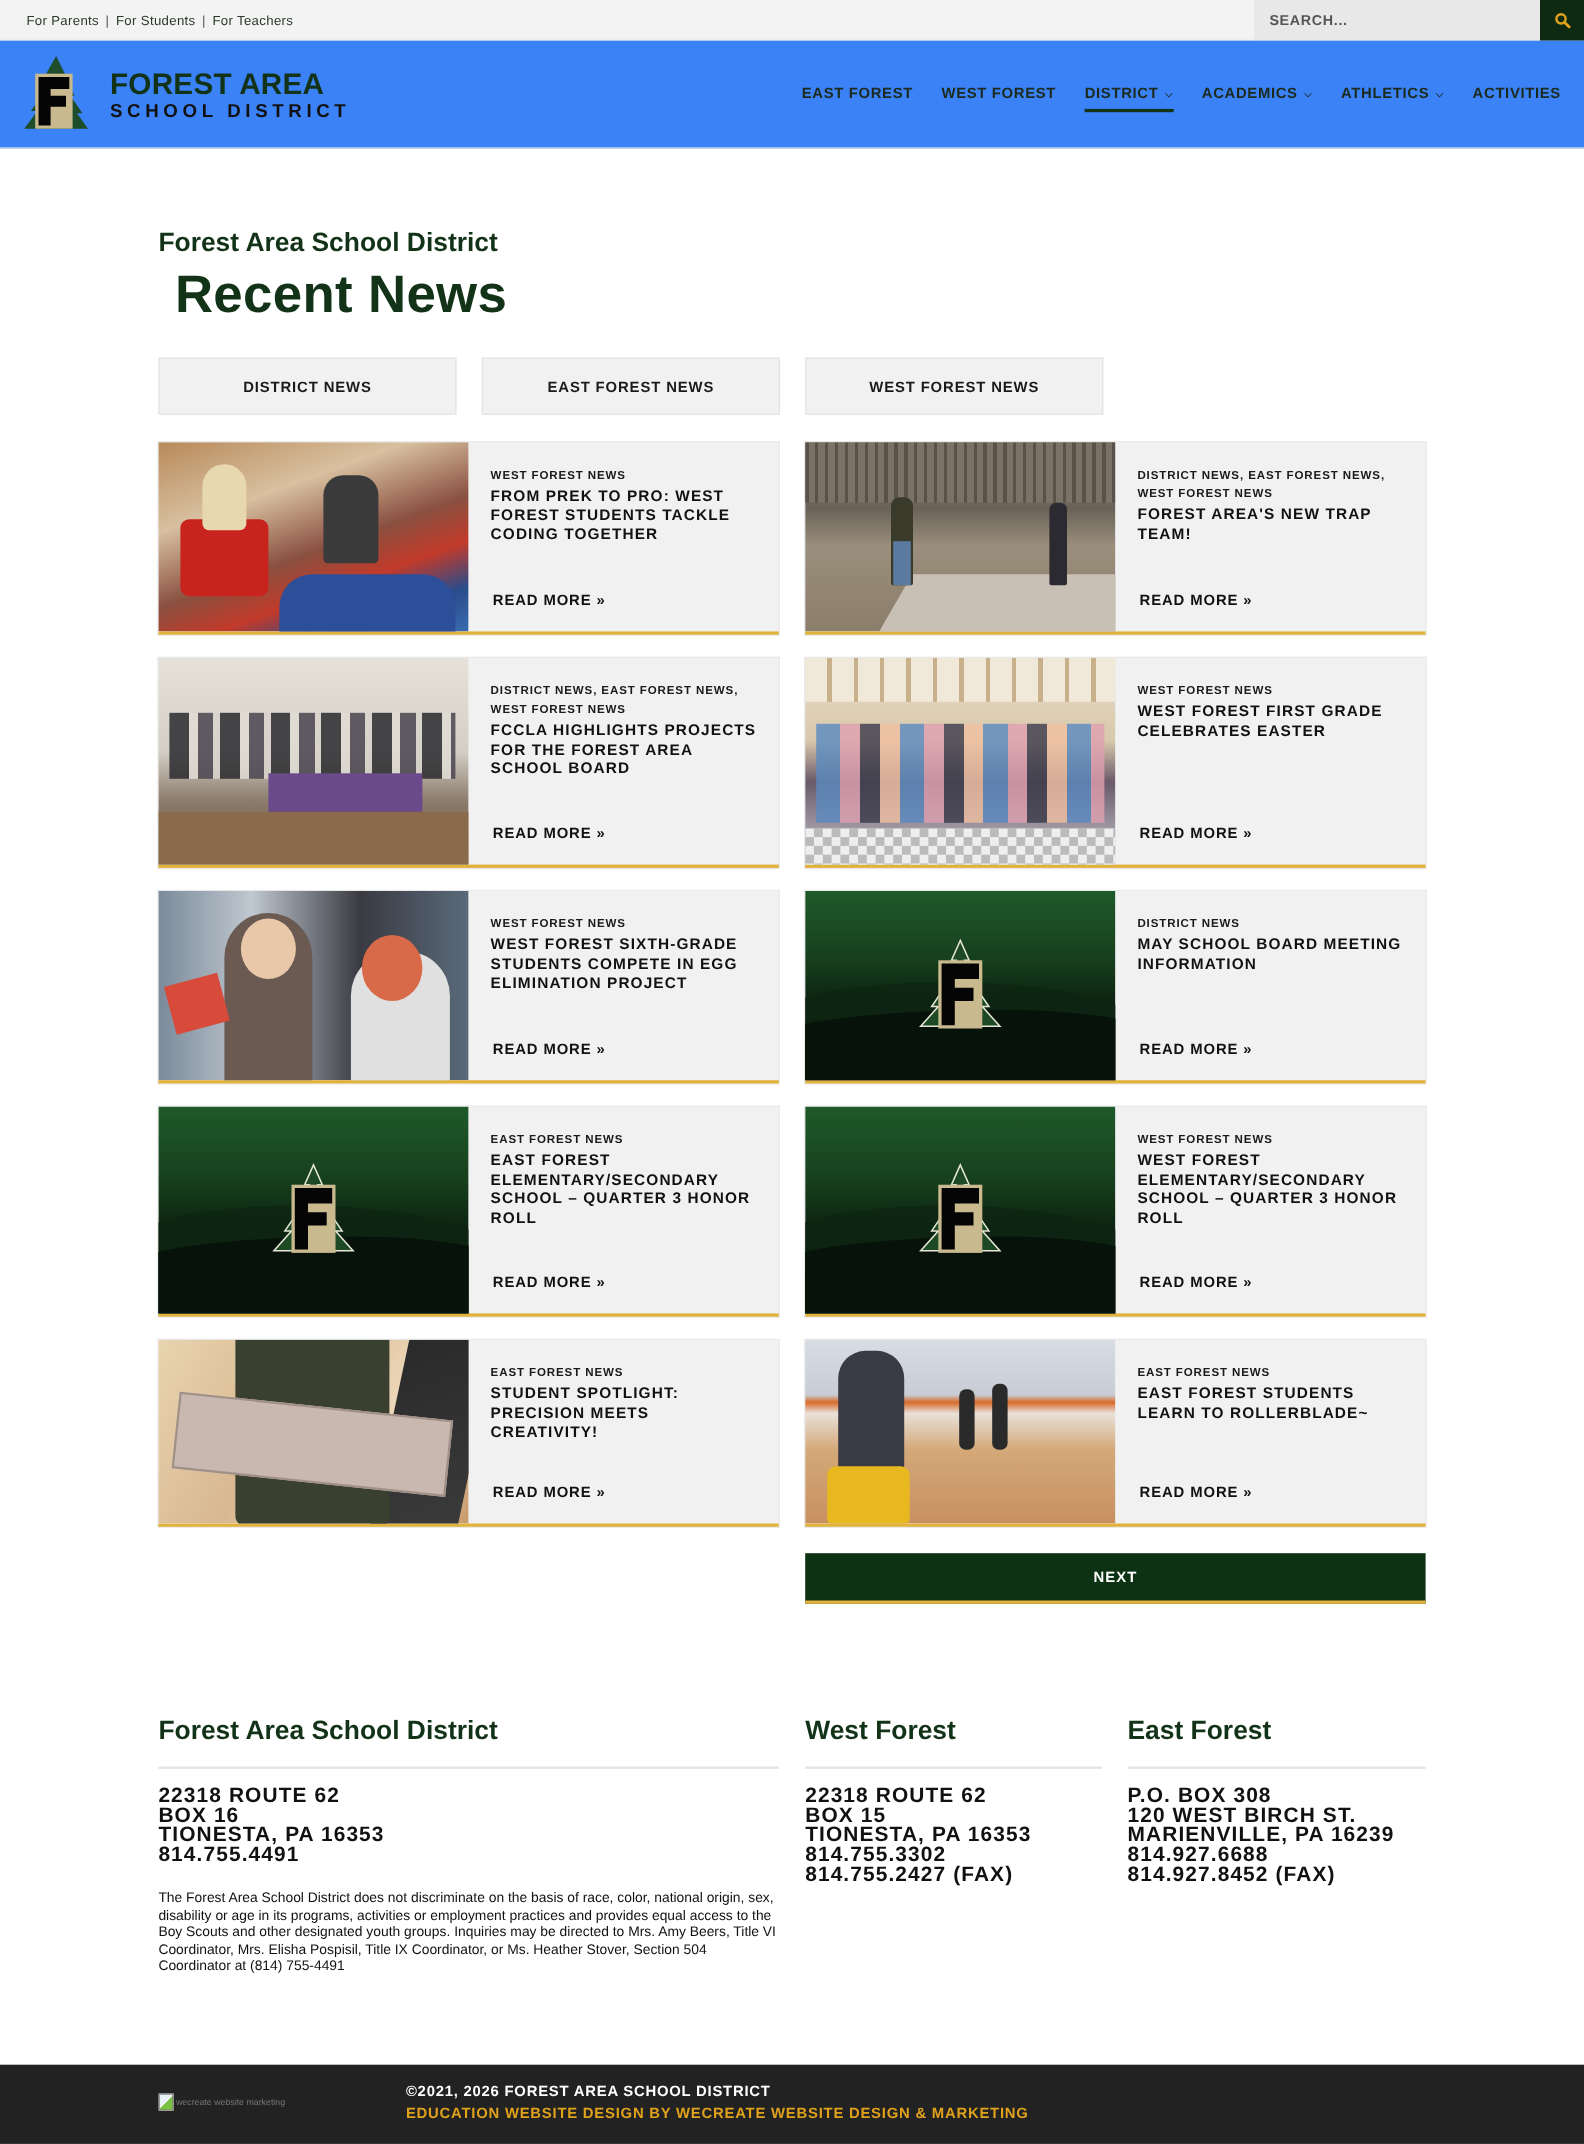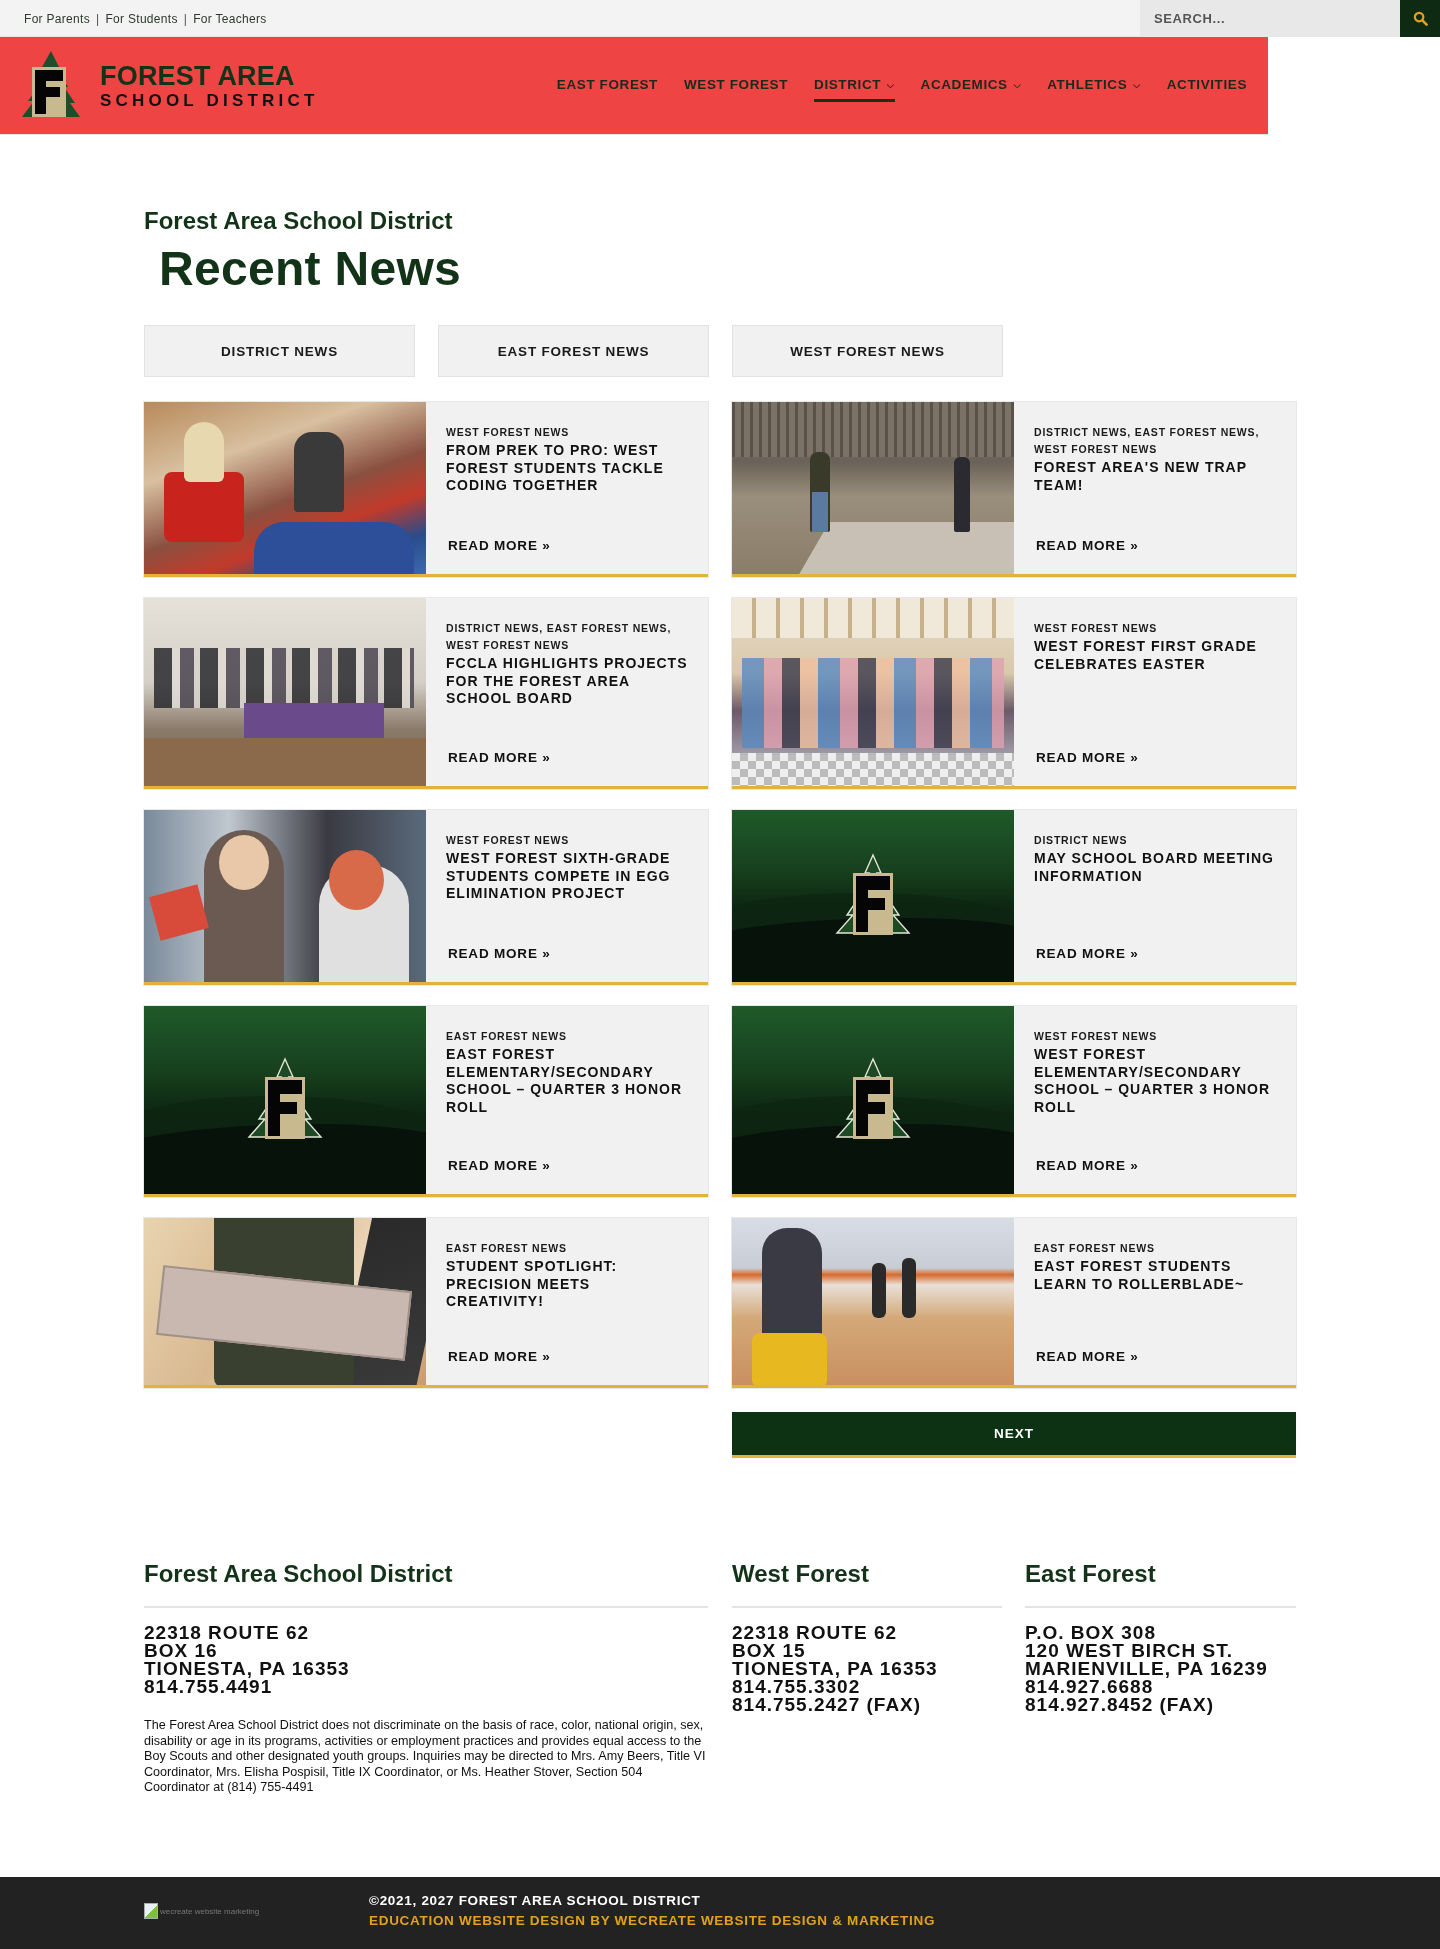--- a/index.html
+++ b/index.html
@@ -10,21 +10,21 @@
   .topbar { position: absolute; left: 0; top: 0; width: 1412px; height: 37px; background: #f3f3f3; border-bottom: 1px solid #e6e6e6; }
   .toplinks { position: absolute; left: 24px; top: 12px; font-size: 12px; color: #333; letter-spacing: 0.3px; }
   .toplinks span.sep { margin: 0 6px; color: #555; }
   .toplinks a { color: #2b3a2b; text-decoration: none; }
   .search { position: absolute; left: 1140px; top: 0; width: 260px; height: 37px; background: #e8e8e8; }
   .search input { width: 100%; height: 100%; border: none; background: transparent; padding-left: 14px; font-family: "Liberation Sans", sans-serif; font-weight: bold; font-size: 13px; letter-spacing: 0.6px; color: #555; outline: none; }
   .search input::placeholder { color: #555; }
   .search-btn { position: absolute; left: 1400px; top: 0; width: 40px; height: 37px; background: #0f2a12; display: flex; align-items: center; justify-content: center; cursor: pointer; }
 
   
-  .header { position: absolute; left: 0; top: 37px; width: 1268px; height: 98px; background: #ef4444; border-bottom: 1px solid #e4e4e4; }
+  .header { position: absolute; left: 0; top: 37px; width: 1440px; height: 98px; background: #3b82f6; border-bottom: 1px solid #e4e4e4; }
   .logo { position: absolute; left: 22px; top: 14px; display: flex; align-items: center; }
   .logo-mark { width: 64px; height: 70px; position: relative; }
   .logo-text { margin-left: 14px; }
   .logo-title { font-size: 27px; font-weight: bold; color: #133318; letter-spacing: 0.2px; line-height: 28px; }
   .logo-sub { font-size: 17px; font-weight: bold; color: #111; letter-spacing: 4.2px; margin-top: 1px; }
   .nav { position: absolute; right: 8px; top: 40px; display: flex; }
   .nav-item { font-size: 13.5px; font-weight: bold; color: #1b2a1d; letter-spacing: 0.6px; margin: 0 13px; position: relative; cursor: pointer; white-space: nowrap; }
   .nav-item .chev { font-size: 9px; margin-left: 6px; display: inline-block; transform: translateY(-1px); }
   .nav-item.active::after { content: ""; position: absolute; left: 0; right: 0; bottom: -10px; height: 3px; background: #133318; }
 
@@ -305,15 +305,15 @@
       <div>814.927.8452 (FAX)</div>
     </div>
   </div>
 </div>
 
 <div class="bottombar">
   <div class="broken-img">
     <span class="bi"></span>
     <span>wecreate website marketing</span>
   </div>
-  <div class="copy">©2021, 2027 FOREST AREA SCHOOL DISTRICT</div>
+  <div class="copy">©2021, 2026 FOREST AREA SCHOOL DISTRICT</div>
   <div class="credit">EDUCATION WEBSITE DESIGN BY WECREATE WEBSITE DESIGN &amp; MARKETING</div>
 </div>
 
 </body></html>

